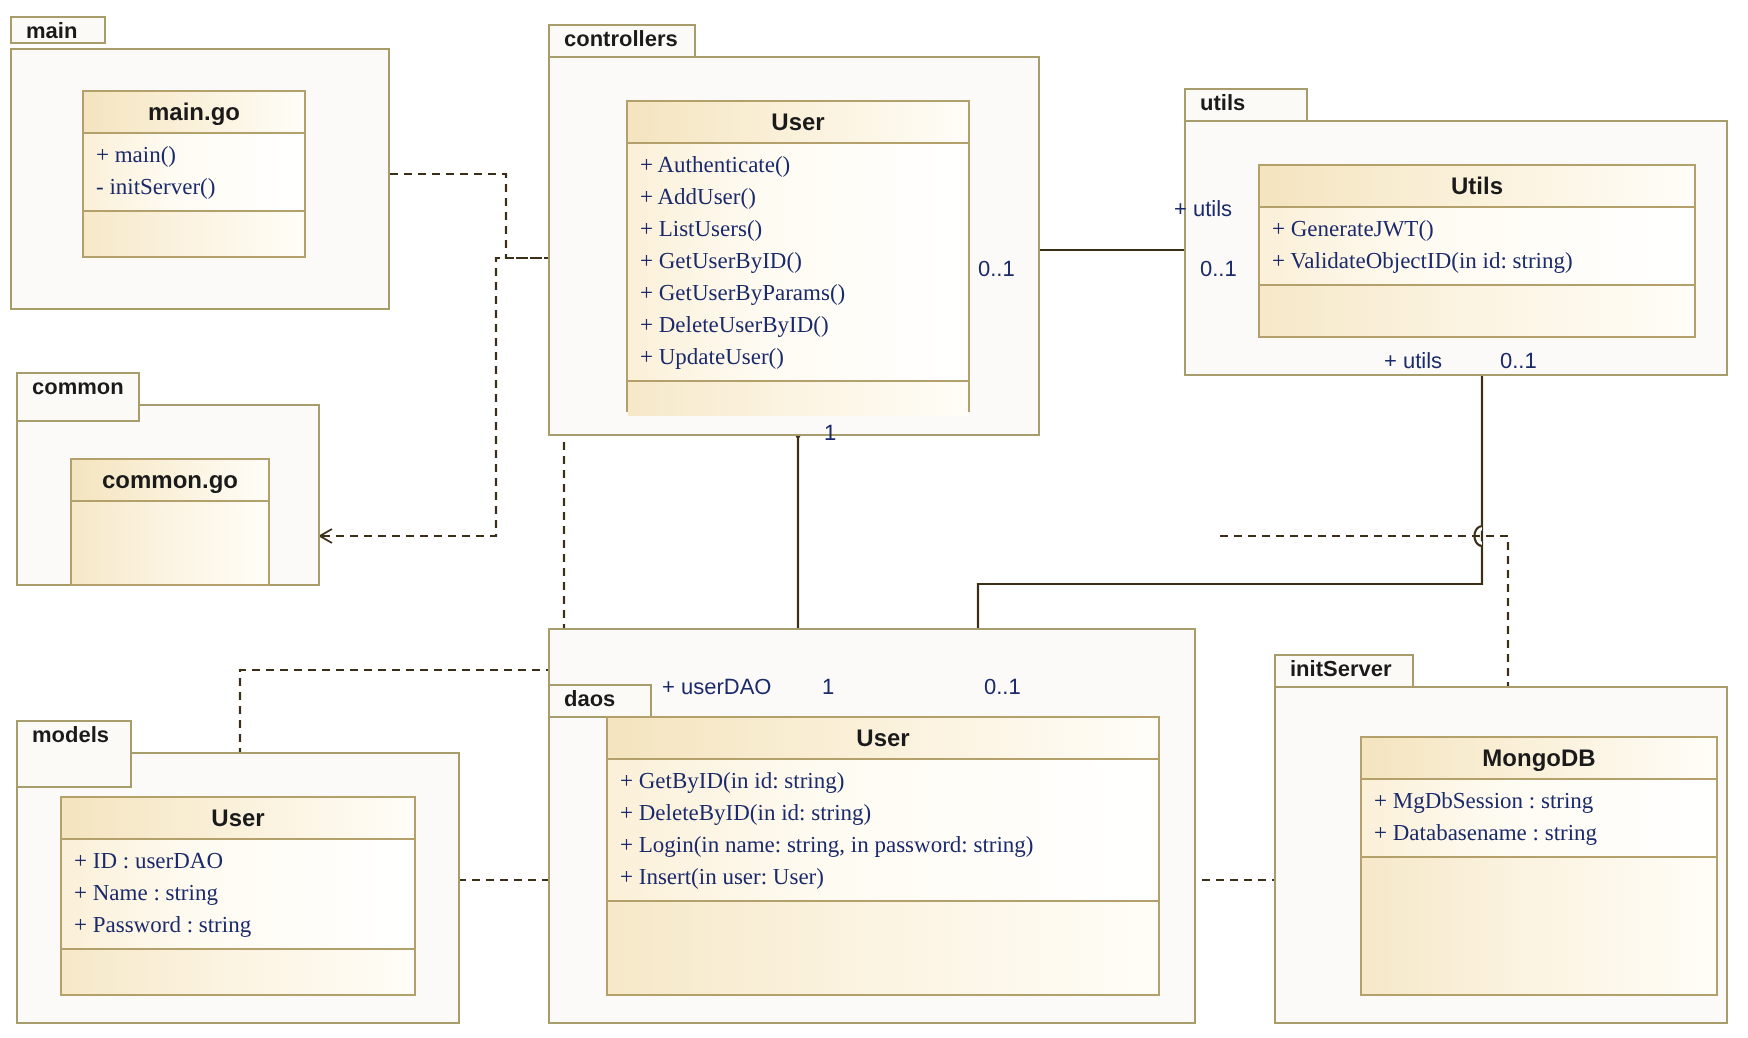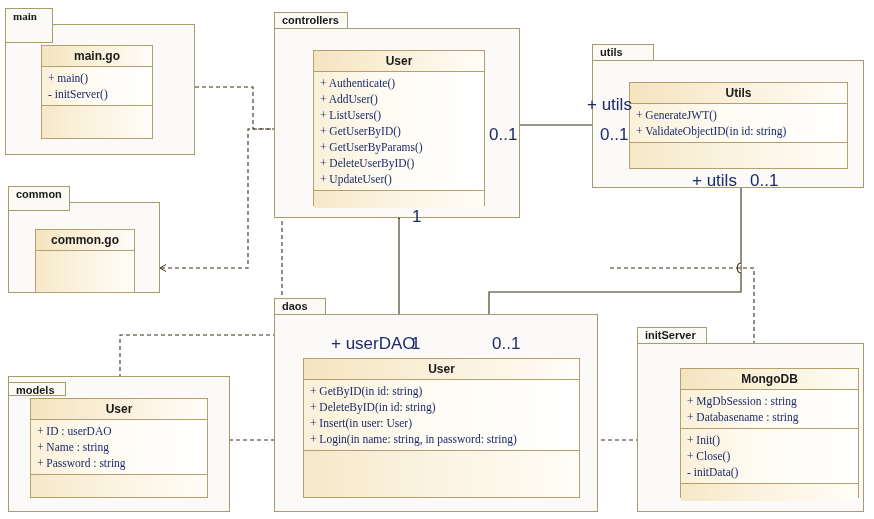--- a/index.html
+++ b/index.html
@@ -94,21 +94,21 @@
     font-size: 11.5px;
     line-height: 16px;
     color: #1b2a6b;
     white-space: nowrap;
     font-family: Liberation Serif, serif;
   }
 
   
   .edge-label {
     position: absolute;
-    font-size: 17px;
+    font-size: 11px;
     line-height: 12px;
     color: #1b2a6b;
     white-space: nowrap;
     z-index: 6;
     background: transparent;
   }
 </style>
 </head>
 <body>
 
@@ -177,50 +177,50 @@
 
        databases.MongoDB (dependency, dashed) --&gt;
       <g>
         <path d="M610,268 L754,268 L754,368" stroke-dasharray="4,3" marker-end="url(#open-arrow-sm)"></path>
       </g>
 
     </g>
   </svg>
 
   <div class="pkg" style="left: 5px; top: 8px; width: 190px; height: 147px;">
-    <div class="pkg-tab" style="width: 48px; height: 35px; font-family: Liberation Serif, serif;">main</div>
+    <div class="pkg-tab" style="width: 48px; height: 14px;">main</div>
     <div class="pkg-body" style="top: 16px; width: 190px; height: 131px;"></div>
   </div>
   <div class="pkg" style="left: 274px; top: 12px; width: 246px; height: 206px;">
     <div class="pkg-tab" style="width: 74px; height: 17px;">controllers</div>
     <div class="pkg-body" style="top: 16px; width: 246px; height: 190px;"></div>
   </div>
   <div class="pkg" style="left: 592px; top: 44px; width: 272px; height: 144px;">
     <div class="pkg-tab" style="width: 62px; height: 17px;">utils</div>
     <div class="pkg-body" style="top: 16px; width: 272px; height: 128px;"></div>
   </div>
   <div class="pkg" style="left: 8px; top: 186px; width: 152px; height: 107px;">
     <div class="pkg-tab" style="width: 62px; height: 25px;">common</div>
     <div class="pkg-body" style="top: 16px; width: 152px; height: 91px;"></div>
   </div>
   <div class="pkg" style="left: 274px; top: 298px; width: 324px; height: 214px;">
-    <div class="pkg-tab" style="width: 52px; height: 17px;">daos</div>
+    <div class="pkg-tab" style="width: 52px; height: 17px; margin-top: 44px;">daos</div>
     <div class="pkg-body" style="top: 16px; width: 324px; height: 198px;"></div>
   </div>
   <div class="pkg" style="left: 637px; top: 327px; width: 227px; height: 185px;">
     <div class="pkg-tab" style="width: 70px; height: 17px;">initServer</div>
     <div class="pkg-body" style="top: 16px; width: 227px; height: 169px;"></div>
   </div>
   <div class="pkg" style="left: 8px; top: 360px; width: 222px; height: 152px;">
-    <div class="pkg-tab" style="width: 58px; height: 14px; margin-top: 22px;">models</div>
+    <div class="pkg-tab" style="width: 58px; height: 34px;">models</div>
     <div class="pkg-body" style="top: 16px; width: 222px; height: 136px;"></div>
   </div>
 
   <div id="class-host">
-      <div class="cls" style="left: 41px; top: 45px; width: 112px; height: 94px; display: flex; flex-direction: column;">
+      <div class="cls" style="left: 41px; top: 45px; width: 112px; height: 84px; display: flex; flex-direction: column;">
         <div class="cls-name">main.go</div>
         <div class="cls-compartment">
           <div class="member">+ main()</div>
           <div class="member">- initServer()</div>
         </div>
         <div class="cls-compartment empty" style="flex: 1 1 0%;"></div>
       </div>
       <div class="cls" style="left: 313px; top: 50px; width: 172px; height: 156px; display: flex; flex-direction: column;">
         <div class="cls-name">User</div>
         <div class="cls-compartment">
@@ -244,35 +244,30 @@
       </div>
       <div class="cls" style="left: 35px; top: 229px; width: 100px; height: 64px; display: flex; flex-direction: column;">
         <div class="cls-name">common.go</div>
         <div class="cls-compartment empty" style="flex: 1 1 0%;"></div>
       </div>
       <div class="cls" style="left: 303px; top: 358px; width: 277px; height: 140px; display: flex; flex-direction: column;">
         <div class="cls-name">User</div>
         <div class="cls-compartment">
           <div class="member">+ GetByID(in id: string)</div>
           <div class="member">+ DeleteByID(in id: string)</div>
+          <div class="member">+ Login(in name: string, in password: string)</div>
           <div class="member">+ Insert(in user: User)</div>
-          <div class="member">+ Login(in name: string, in password: string)</div>
         </div>
         <div class="cls-compartment empty" style="flex: 1 1 0%;"></div>
       </div>
       <div class="cls" style="left: 665px; top: 368px; width: 179px; height: 130px; display: flex; flex-direction: column; margin-left: 15px;">
         <div class="cls-name">MongoDB</div>
         <div class="cls-compartment">
           <div class="member">+ MgDbSession : string</div>
           <div class="member">+ Databasename : string</div>
-        </div>
-        <div class="cls-compartment">
-          <div class="member">+ Init()</div>
-          <div class="member">+ Close()</div>
-          <div class="member">- initData()</div>
         </div>
         <div class="cls-compartment empty" style="flex: 1 1 0%;"></div>
       </div>
       <div class="cls" style="left: 30px; top: 398px; width: 178px; height: 100px; display: flex; flex-direction: column;">
         <div class="cls-name">User</div>
         <div class="cls-compartment">
           <div class="member">+ ID : userDAO</div>
           <div class="member">+ Name : string</div>
           <div class="member">+ Password : string</div>
         </div>

